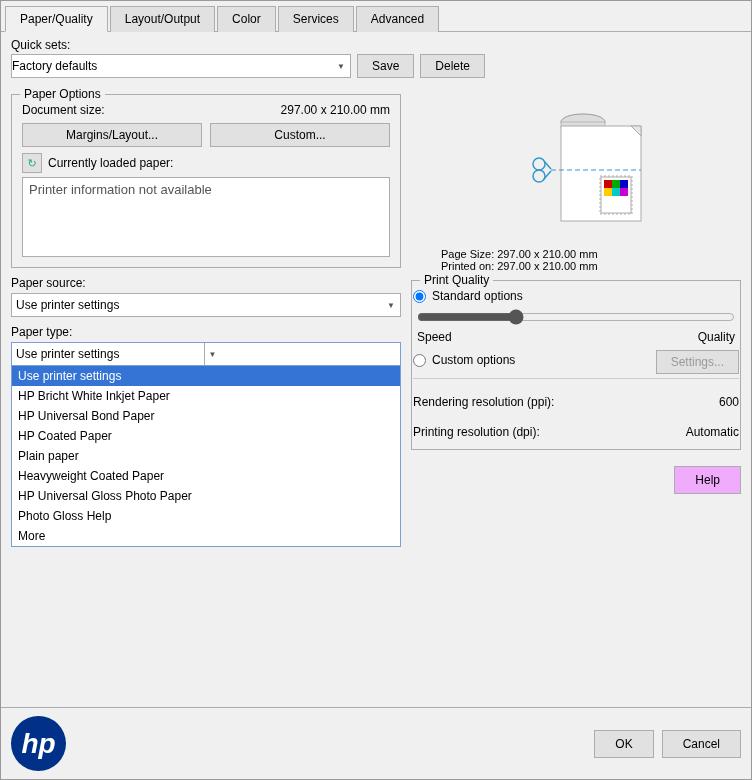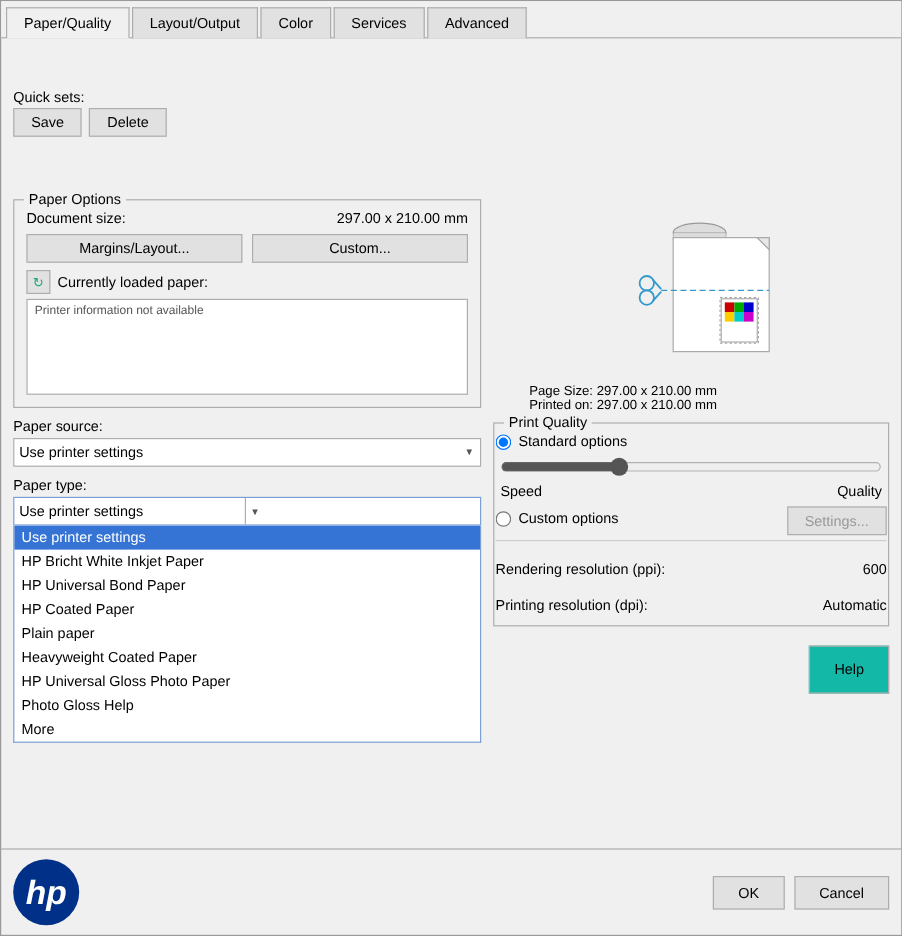--- a/index.html
+++ b/index.html
@@ -11,21 +11,20 @@
       height: 780px;
       overflow: hidden;
     }
     .dialog {
       width: 752px;
       height: 780px;
       background: #f0f0f0;
       border: 1px solid #999;
       display: flex;
       flex-direction: column;
-      gap: 36px;
     }
     
     .tab-bar {
       display: flex;
       background: #f0f0f0;
       border-bottom: 1px solid #adadad;
       padding-top: 4px;
       padding-left: 4px;
     }
     .tab {
@@ -184,21 +183,21 @@
       justify-content: center;
       font-size: 11px;
       cursor: pointer;
       color: #2a7;
     }
     .printer-info-box {
       border: 1px solid #adadad;
       background: white;
       height: 80px;
       padding: 4px 6px;
-      font-size: 10px;
+      font-size: 13px;
       color: #555;
     }
     
     .field-label {
       font-size: 12px;
       margin-bottom: 3px;
     }
     
     .paper-type-area {
       position: relative;
@@ -341,24 +340,24 @@
       gap: 8px;
       border-top: 1px solid #adadad;
     }
     .bottom-left {
       display: flex;
       align-items: flex-end;
       gap: 8px;
       flex: 1;
     }
     .help-btn {
-      height: 40px;
+      height: 28px;
       padding: 0 20px;
       border: 1px solid #adadad;
-      background: #14b8a6;
+      background: #f0abfc;
       font-size: 12px;
       cursor: pointer;
     }
     .ok-btn {
       height: 28px;
       padding: 0 20px;
       border: 1px solid #adadad;
       background: #e1e1e1;
       font-size: 12px;
       cursor: pointer;
@@ -389,20 +388,25 @@
     <div class="tab active">Paper/Quality</div>
     <div class="tab">Layout/Output</div>
     <div class="tab">Color</div>
     <div class="tab">Services</div>
     <div class="tab">Advanced</div>
   </div>
 
   <div class="quick-sets-section">
     <div class="quick-sets-label">Quick sets:</div>
     <div class="quick-sets-controls">
+      <div class="dropdown-wrapper" style="width: 340px;">
+        <select style="width:340px;">
+          <option>Factory defaults</option>
+        </select>
+      </div>
       <button class="btn">Save</button>
       <button class="btn">Delete</button>
     </div>
   </div>
 
   <div class="content">
 
     <div class="left-panel">
 
       <div class="group-box">

